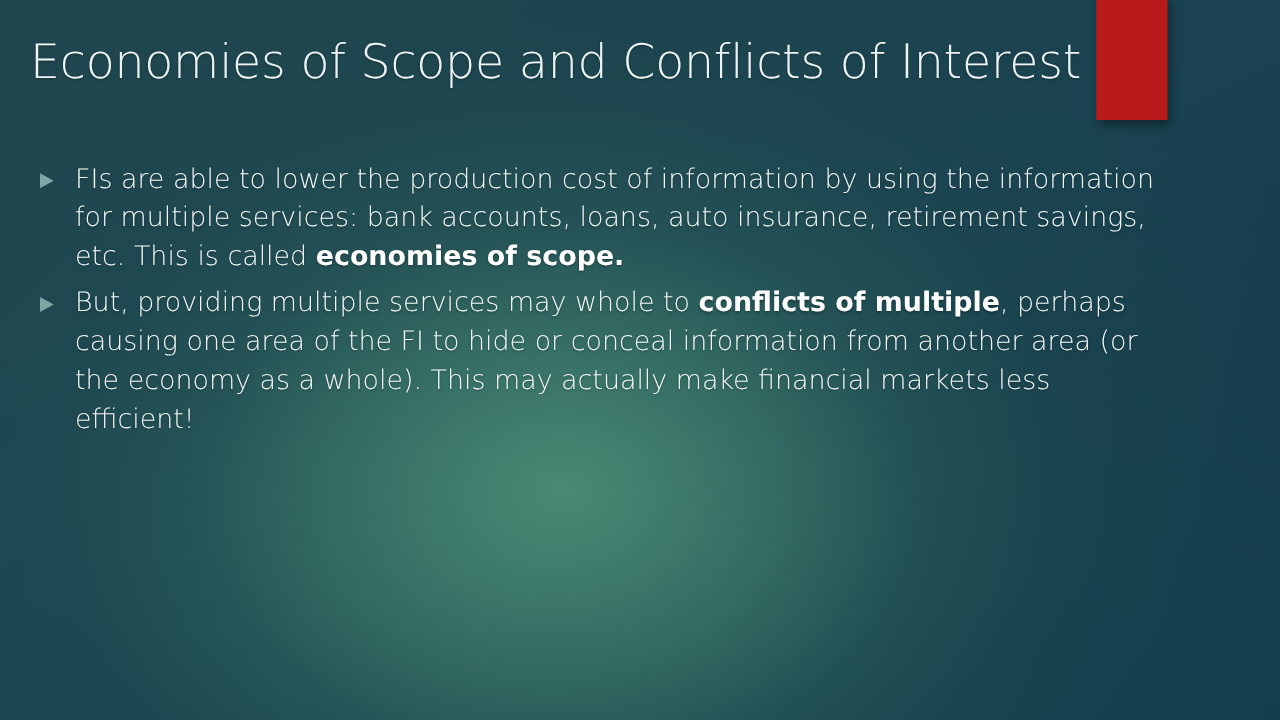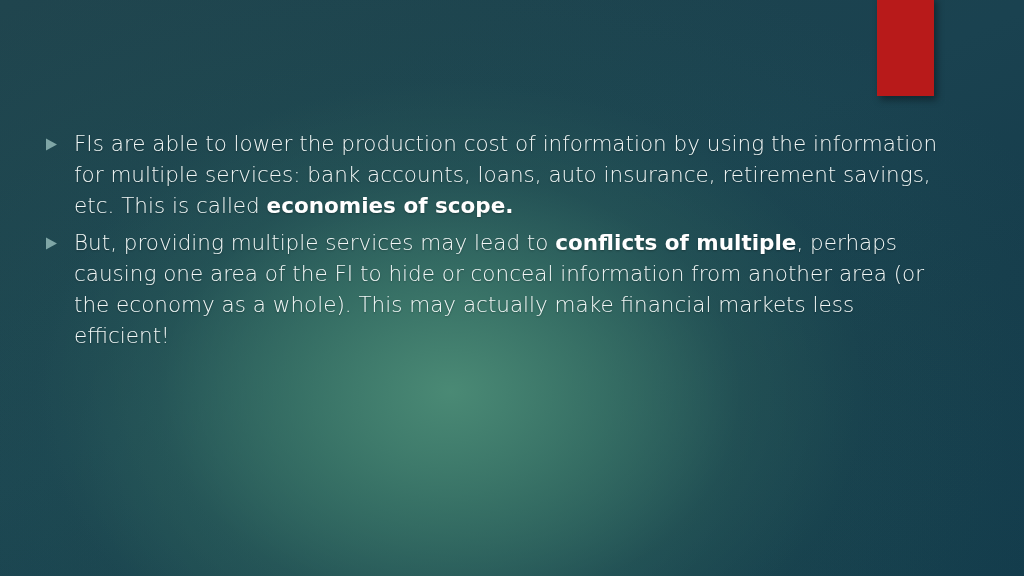--- a/index.html
+++ b/index.html
@@ -61,21 +61,21 @@
     top: -4px;
     width: 57px;
     height: 100px;
     background: #b81a1a;
     box-shadow: 3px 4px 7px rgba(0,0,0,0.38);
   }
 
   
   .body-block {
     position: absolute;
-    left: 44px;
+    left: 30px;
     top: 128px;
     width: 910px;
   }
   .bullet-row {
     display: flex;
     align-items: flex-start;
     margin-bottom: 6px;
   }
   .bullet-marker {
     flex: 0 0 auto;
@@ -98,20 +98,23 @@
     color: #ffffff;
   }
 </style>
 </head>
 <body>
 
 <div id="slide">
 
   <div class="accent-bar"></div>
 
+  <div class="title-block">
+    <h1 class="slide-title">Economies of Scope and Conflicts of Interest</h1>
+  </div>
 
   <div class="body-block">
 
     <div class="bullet-row">
       <span class="bullet-marker">
         <svg width="15" height="15" viewBox="0 0 15 15" aria-hidden="true">
           <polygon points="2,1.5 13,7.5 2,13.5" fill="#7fa6a6"></polygon>
         </svg>
       </span>
       <span class="bullet-text">
@@ -119,19 +122,19 @@
       </span>
     </div>
 
     <div class="bullet-row">
       <span class="bullet-marker">
         <svg width="15" height="15" viewBox="0 0 15 15" aria-hidden="true">
           <polygon points="2,1.5 13,7.5 2,13.5" fill="#7fa6a6"></polygon>
         </svg>
       </span>
       <span class="bullet-text">
-        <span>But, providing multiple services may lead to </span><b>conflicts of multiple</b><span>, perhaps causing one area of the FI to hide or conceal information from another area (or the economy as a whole). This may actually make financial markets less efficient!</span>
+        <span>But, providing multiple services may whole to </span><b>conflicts of multiple</b><span>, perhaps causing one area of the FI to hide or conceal information from another area (or the economy as a whole). This may actually make financial markets less efficient!</span>
       </span>
     </div>
 
   </div>
 
 </div>
 
 </body></html>

